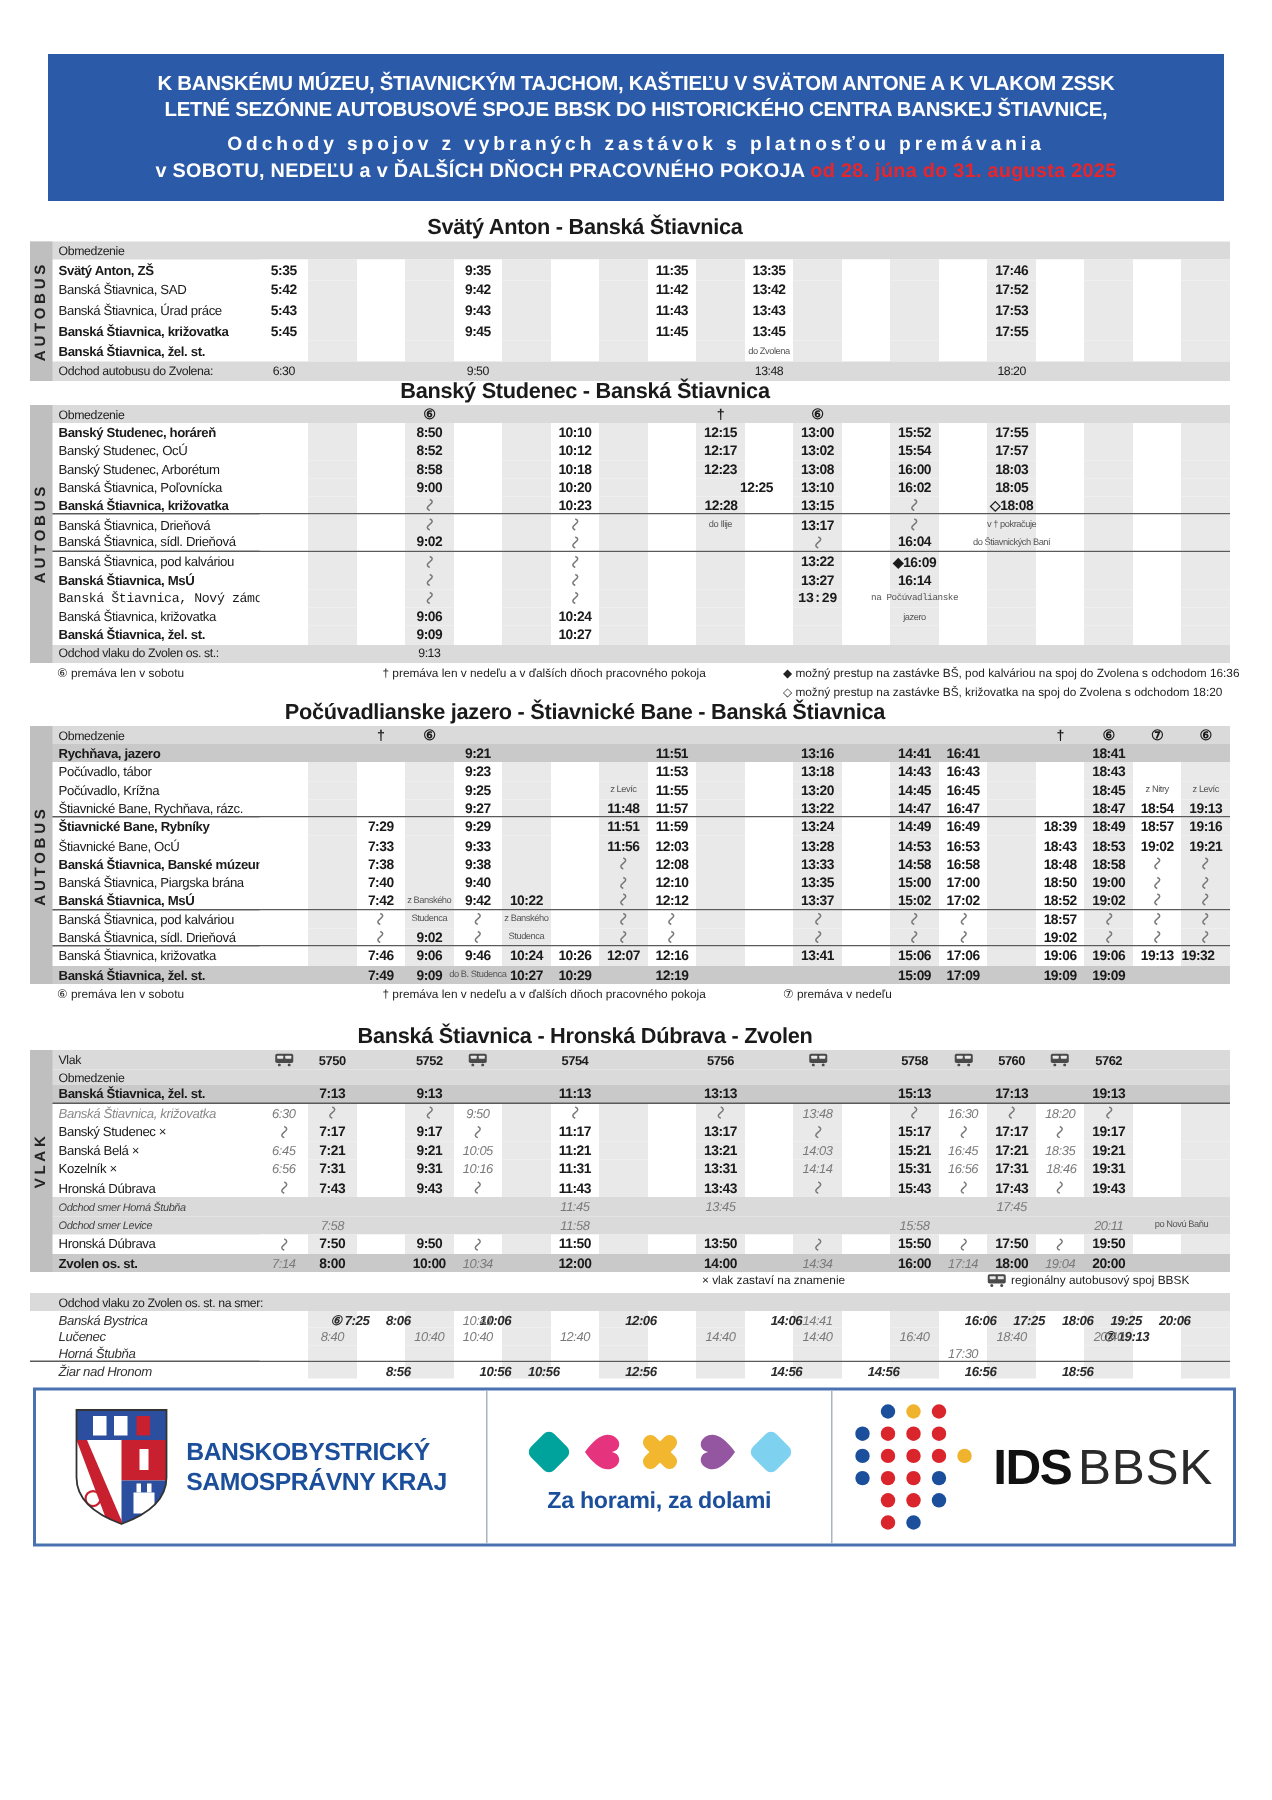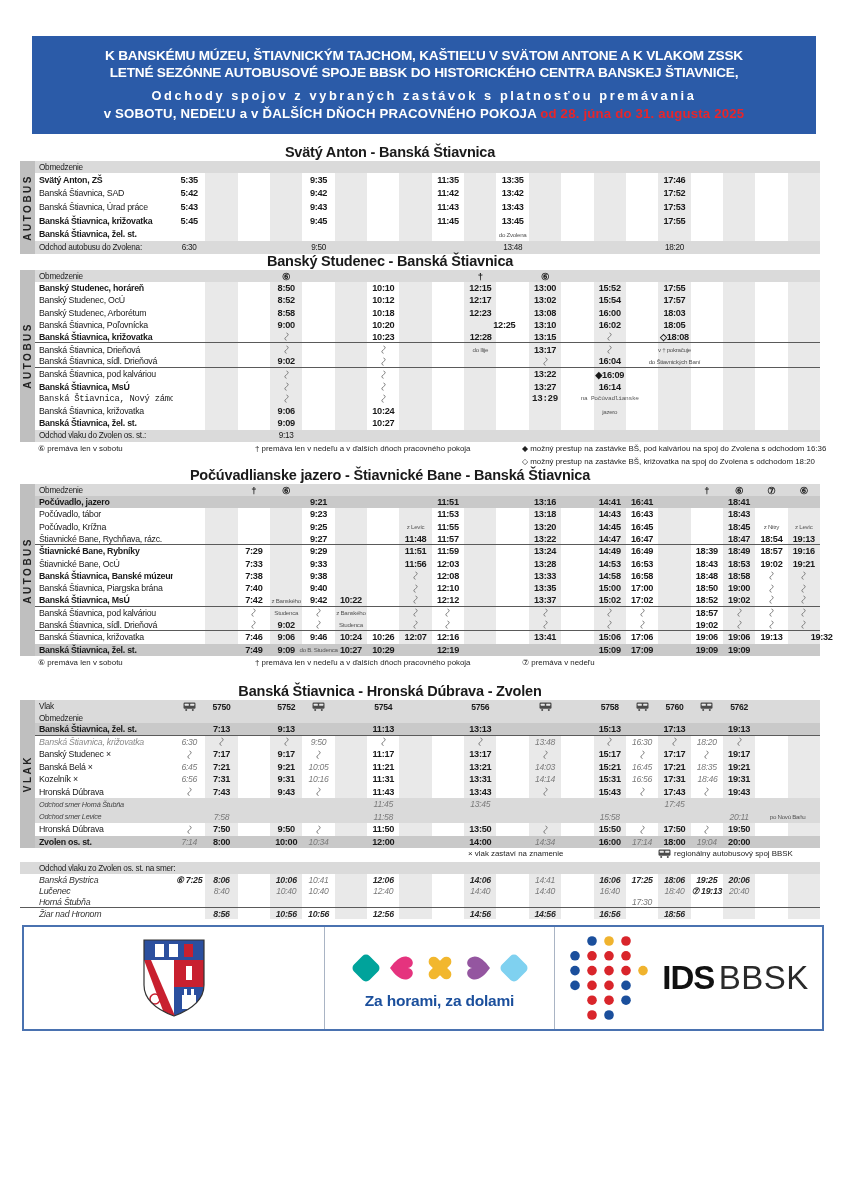--- a/index.html
+++ b/index.html
@@ -26,21 +26,21 @@
   .stn.h{font-size:8.2px;color:#222;}
   .stn.it{font-style:italic;color:#333;}
   .stn.git{font-style:italic;color:#8a8a8a;}
   .stn.sm{font-style:italic;font-size:7.3px;color:#444;}
   .tm{position:relative;width:647px;height:100%;}
   .stripes{background:repeating-linear-gradient(90deg,#ffffff 0px,#ffffff 32.35px,#e9e9e9 32.35px,#e9e9e9 64.7px);}
   .c{position:absolute;top:0;height:100%;display:flex;align-items:center;justify-content:center;
      font-weight:bold;font-size:9.2px;letter-spacing:-0.3px;white-space:nowrap;}
   .c.n{font-weight:normal;font-size:8.2px;}
   .c.i{font-weight:normal;font-style:italic;color:#7a7a7a;font-size:8.6px;}
-  .c.bi{font-weight:bold;font-style:italic;color:#2a2a2a;font-size:8.8px;}
+  .c.bi{font-weight:bold;font-style:italic;color:#2a2a2a;font-size:8.8px;margin-left:44px;}
   .c.s{font-weight:normal;font-size:6.2px;color:#555;}
   .c.y{font-size:9.5px;font-weight:bold;}
   .c.tn{font-size:8.6px;}
   .sbar{position:absolute;left:0;width:15px;background:#bfbfbf;display:flex;align-items:center;justify-content:center;}
   .sbar span{writing-mode:vertical-rl;transform:rotate(180deg);font-size:10px;font-weight:bold;
              letter-spacing:2.5px;color:#222;}
   .lg{position:relative;width:800px;font-size:7.9px;color:#222;}
   .lg span{position:absolute;white-space:nowrap;display:flex;align-items:center;gap:3px;}
   
   .footer{position:absolute;left:22px;top:925px;width:802px;height:106px;border:2px solid #4a72b0;
@@ -343,21 +343,21 @@
             <div class="tm">
               <div class="c y" style="left: 64.7px; width: 32.35px;">†</div>
               <div class="c y" style="left: 97.05px; width: 32.35px;">⑥</div>
               <div class="c y" style="left: 517.6px; width: 32.35px;">†</div>
               <div class="c y" style="left: 549.95px; width: 32.35px;">⑥</div>
               <div class="c y" style="left: 582.3px; width: 32.35px;">⑦</div>
               <div class="c y" style="left: 614.65px; width: 32.35px;">⑥</div>
             </div>
           </div>
           <div class="trow band2" style="height: 12.3px;">
-            <div class="stn b">Počúvadlo, jazero</div>
+            <div class="stn b">Rychňava, jazero</div>
             <div class="tm">
               <div class="c" style="left: 129.4px; width: 32.35px;">9:21</div>
               <div class="c" style="left: 258.8px; width: 32.35px;">11:51</div>
               <div class="c" style="left: 355.85px; width: 32.35px;">13:16</div>
               <div class="c" style="left: 420.55px; width: 32.35px;">14:41</div>
               <div class="c" style="left: 452.9px; width: 32.35px;">16:41</div>
               <div class="c" style="left: 549.95px; width: 32.35px;">18:41</div>
             </div>
           </div>
           <div class="trow" style="height: 12.3px;">
@@ -642,21 +642,21 @@
               <div class="c" style="left: 161.75px; width: 32.35px;">10:24</div>
               <div class="c" style="left: 194.1px; width: 32.35px;">10:26</div>
               <div class="c" style="left: 226.45px; width: 32.35px;">12:07</div>
               <div class="c" style="left: 258.8px; width: 32.35px;">12:16</div>
               <div class="c" style="left: 355.85px; width: 32.35px;">13:41</div>
               <div class="c" style="left: 420.55px; width: 32.35px;">15:06</div>
               <div class="c" style="left: 452.9px; width: 32.35px;">17:06</div>
               <div class="c" style="left: 517.6px; width: 32.35px;">19:06</div>
               <div class="c" style="left: 549.95px; width: 32.35px;">19:06</div>
               <div class="c" style="left: 582.3px; width: 32.35px;">19:13</div>
-              <div class="c" style="left: 614.65px; width: 22px; padding-left: 23px;">19:32</div>
+              <div class="c" style="left: 614.65px; width: 22px;">19:32</div>
             </div>
           </div>
           <div class="trow band2" style="height: 12.3px;">
             <div class="stn b">Banská Štiavnica, žel. st.</div>
             <div class="tm">
               <div class="c" style="left: 64.7px; width: 32.35px;">7:49</div>
               <div class="c" style="left: 97.05px; width: 32.35px;">9:09</div>
               <div class="c s" style="left: 109.99px; width: 71.17px;">do B. Studenca</div>
               <div class="c" style="left: 161.75px; width: 32.35px;">10:27</div>
               <div class="c" style="left: 194.1px; width: 32.35px;">10:29</div>
@@ -1068,20 +1068,24 @@
           <rect x="31" y="48" width="30" height="30" fill="#2b4f9e"></rect>
           <path d="M1 21 L22 77 L32 77 L8 21 Z" fill="#c8202f"></path>
           <circle cx="12" cy="60" r="5" fill="none" stroke="#c8202f" stroke-width="1.5"></circle>
           <rect x="39" y="56" width="14" height="14" fill="#fff"></rect>
           <rect x="41" y="50" width="3" height="6" fill="#fff"></rect>
           <rect x="48" y="50" width="3" height="6" fill="#fff"></rect>
           <rect x="43" y="27" width="6" height="14" fill="#fff"></rect>
         </g>
         <path d="M1 1 H61 V46 Q61 66 31 77 Q1 66 1 46 Z" fill="none" stroke="#333" stroke-width="1.2"></path>
       </svg>
+      <div class="orgname">
+        <div>BANSKOBYSTRICKÝ</div>
+        <div>SAMOSPRÁVNY KRAJ</div>
+      </div>
     </div>
     <div class="fsec fmid">
       <div class="shapes">
         <svg width="36" height="36" viewBox="0 0 36 36">
             <rect x="7" y="7" width="22" height="22" rx="5" transform="rotate(45 18 18)" fill="#00a39b"></rect>
           </svg>
         <svg width="36" height="36" viewBox="0 0 36 36">
             <path d="M18 31 C8 24 4 17 8 11 C11 6.5 17 7.5 18 13 C19 7.5 25 6.5 28 11 C32 17 28 24 18 31 Z" transform="rotate(90 18 18)" fill="#e5337e"></path>
           </svg>
         <svg width="36" height="36" viewBox="0 0 36 36">

